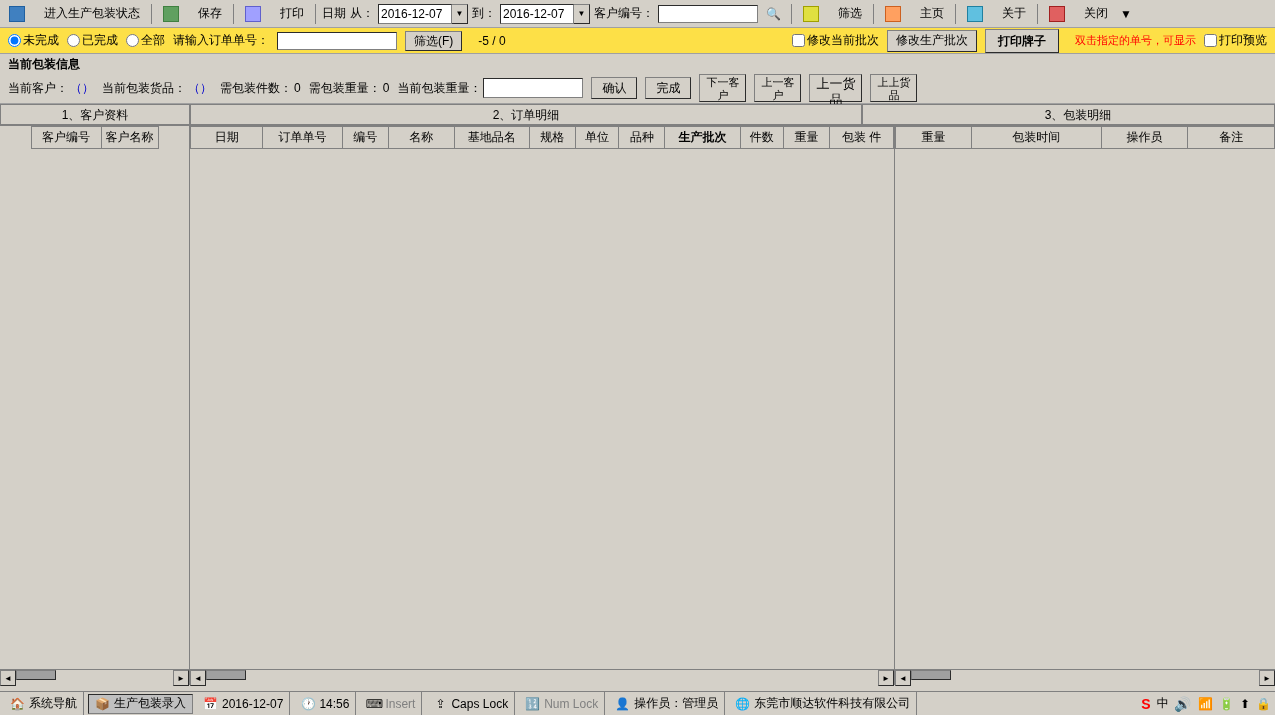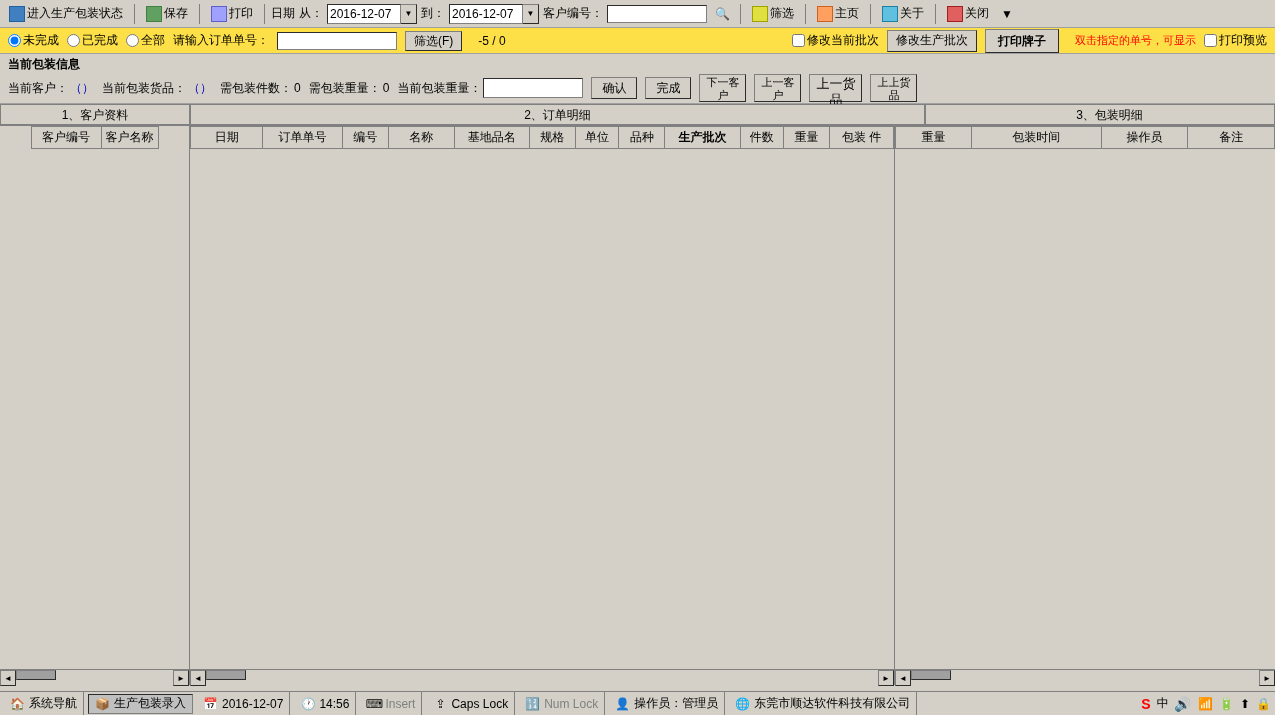--- a/index.html
+++ b/index.html
@@ -11,21 +11,21 @@
       height: 28px;
       display: flex;
       align-items: center;
       padding: 2px 4px;
       border-bottom: 1px solid #a0a0a0;
       gap: 4px;
     }
     .toolbar-btn {
       display: flex;
       align-items: center;
-      gap: 2px;
+      gap: 19px;
       padding: 2px 4px;
       background: #d4d0c8;
       border: 1px solid transparent;
       cursor: pointer;
       white-space: nowrap;
       font-size: 12px;
       text-align: center;
     }
     .toolbar-icon { width: 16px; height: 16px; display: inline-block; }
     .toolbar-sep { width: 1px; height: 20px; background: #808080; margin: 0 2px; }
@@ -428,21 +428,21 @@
 
 <div id="main-content">
 
   <div style="display:flex; height:22px; border-bottom:1px solid #808080;">
     <div class="section-header" style="width:190px; border-right:1px solid #808080;">
       <span>1、客户资料</span>
     </div>
     <div class="section-header" style="flex:1; border-right:1px solid #808080;">
       <span>2、订单明细</span>
     </div>
-    <div class="section-header" style="width:350px;padding-left:23px;">
+    <div class="section-header" style="width:413px;padding-left:23px;">
       <span>3、包装明细</span>
     </div>
   </div>
 
   <div id="tables-row">
 
     <div style="width:190px; min-width:190px; border-right:1px solid #808080; display:flex; flex-direction:column; overflow:hidden;align-items:center;">
       <div class="table-container">
         <table class="data-table">
           <thead>

